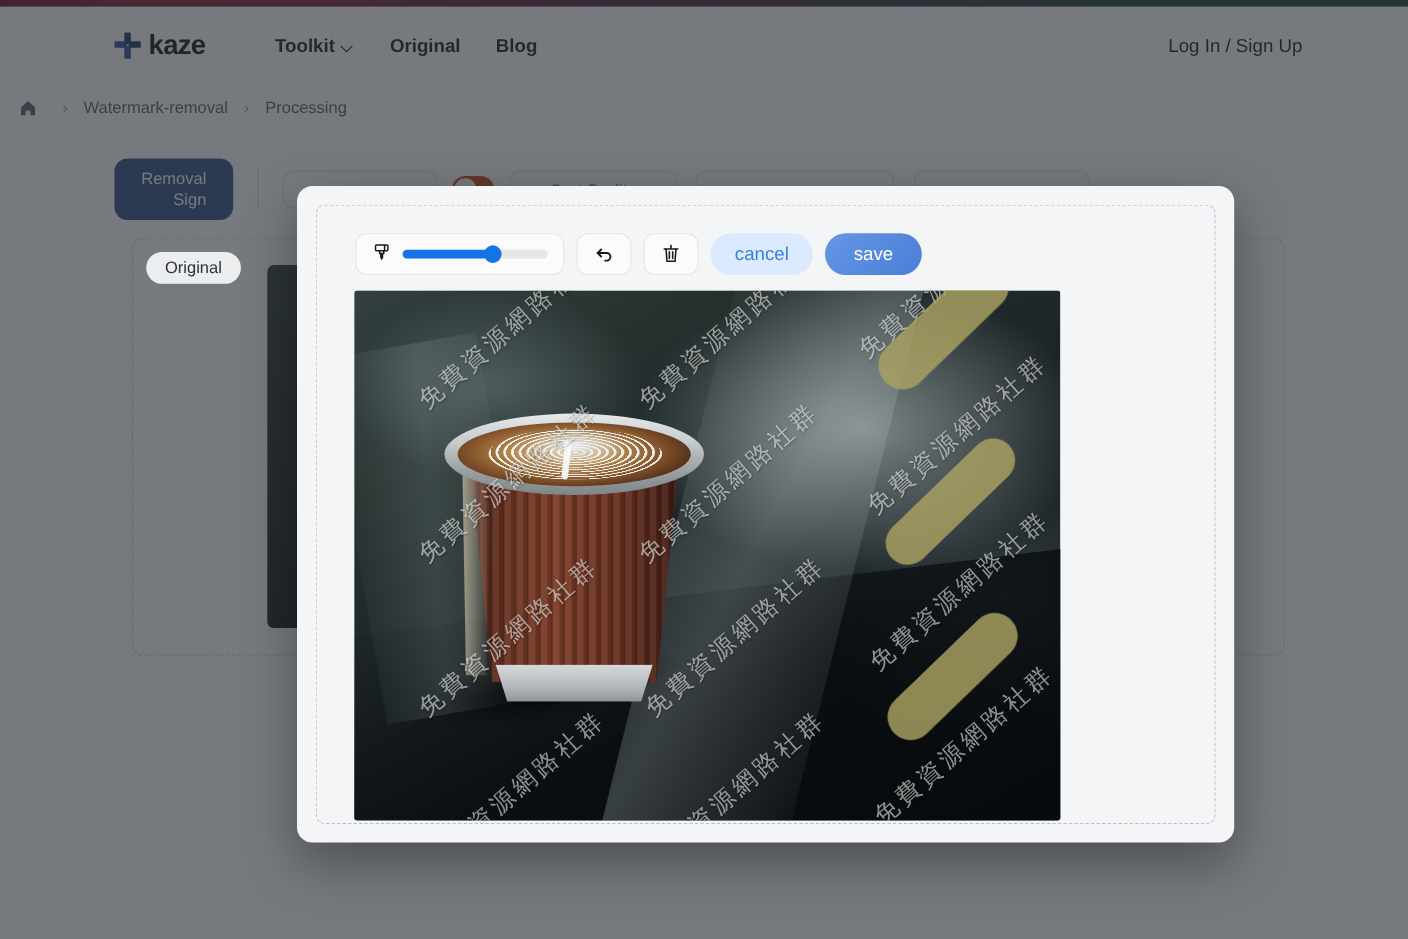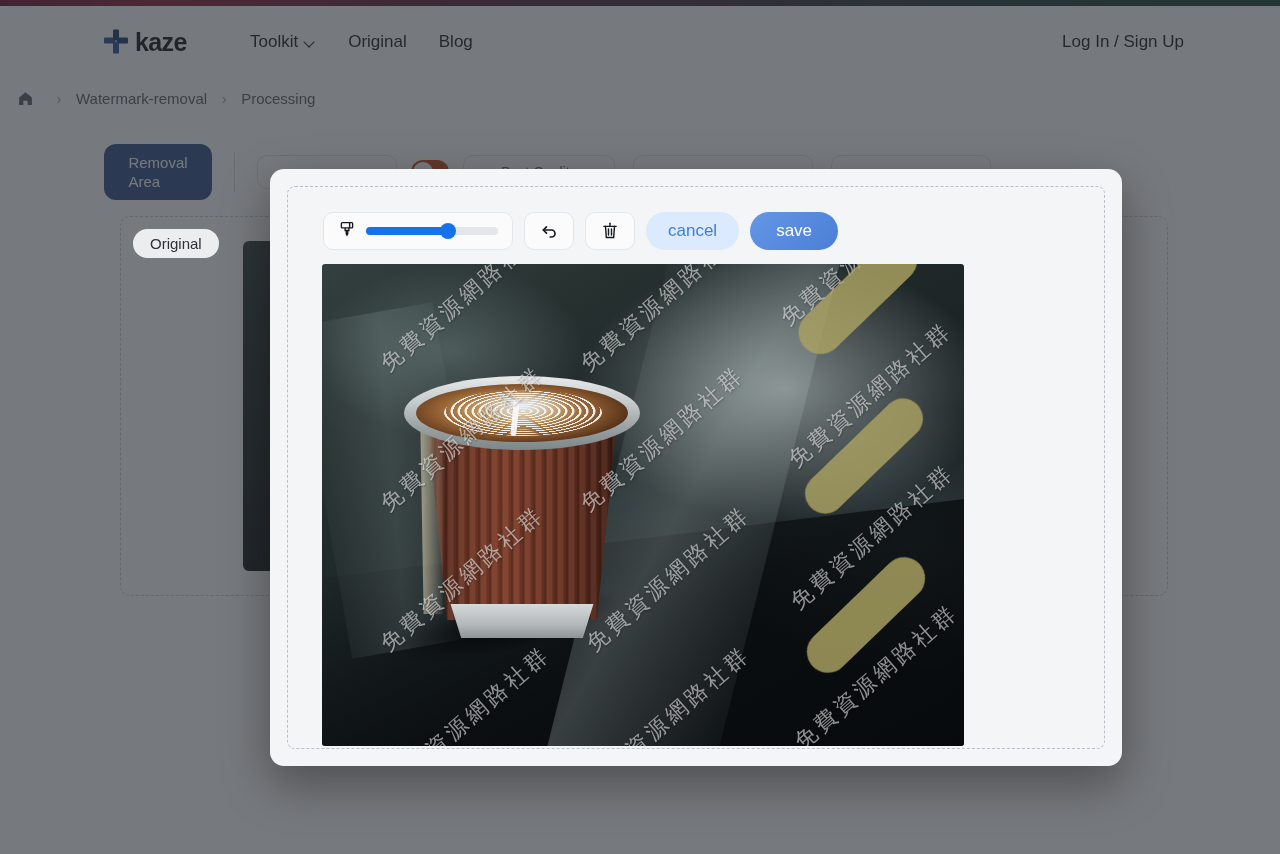--- a/index.html
+++ b/index.html
@@ -34,21 +34,21 @@
   .logo-mark i { position: absolute; background: #1d3a6e; border-radius: 1px; display: block; }
   .logo-mark i.a { left: 0px;  top: 9px;  width: 11px; height: 6px; background: #2e5598; }
   .logo-mark i.b { left: 9px;  top: 1px;  width: 6px;  height: 11px; background: #1d3a6e; }
   .logo-mark i.c { left: 13px; top: 9px;  width: 11px; height: 6px; background: #1d3a6e; }
   .logo-mark i.d { left: 9px;  top: 13px; width: 6px;  height: 12px; background: #2e5598; }
   .logo-text {
     font-size: 25px; font-weight: 700; color: #13161c; letter-spacing: -0.6px;
   }
 
   .nav { position: absolute; left: 250px; top: 50%; transform: translateY(-50%);
-         display: flex; align-items: center; gap: 32px; }
+         display: flex; align-items: center; gap: 32px; font-weight: bold; }
   .nav-item {
     font-size: 17px; color: #1b1f27; display: flex; align-items: center; gap: 7px;
     cursor: pointer;
   }
   .chev { width: 11px; height: 11px; position: relative; display: inline-block; }
   .chev::after {
     content: ""; position: absolute; left: 0; top: 1px;
     width: 7px; height: 7px; border-right: 1.8px solid #1b1f27; border-bottom: 1.8px solid #1b1f27;
     transform: rotate(45deg);
   }
@@ -69,21 +69,21 @@
   
   .workspace {
     position: absolute; left: 104px; top: 128px; width: 1080px; height: 550px;
     background: #ffffff; border-radius: 16px;
   }
   .tabrow {
     position: absolute; left: 0; top: 16px; height: 56px; display: flex; align-items: center; gap: 0;
   }
   .tab-removal {
     width: 108px; height: 56px; border-radius: 12px; background: #2f5289;
-    color: #ffffff; font-size: 15px; line-height: 19px; text-align: left;
+    color: #ffffff; font-size: 15px; line-height: 19px; text-align: right;
     display: flex; align-items: center; justify-content: center; padding: 0 10px;
   }
   .divider-v { width: 1px; height: 40px; background: #d8dce2; margin: 0 22px; }
   .pill {
     height: 34px; border: 1px solid #e2e5ea; border-radius: 10px; background: #fff;
     display: flex; align-items: center; padding: 0 16px; font-size: 14px; color: #5c636e;
   }
   .pill-w1 { width: 140px; }
   .pill-quality { width: 152px; justify-content: center; }
   .pill-w3 { width: 180px; }
@@ -317,21 +317,21 @@
     <span class="crumb">Watermark-removal</span>
     <span class="crumb-sep">›</span>
     <span class="crumb">Processing</span>
   </div>
 
   <div class="workspace">
     <div class="tabrow">
       <div class="tab-removal">
         <div>
           <div>Removal</div>
-          <div>Area</div>
+          <div>Sign</div>
         </div>
       </div>
       <div class="divider-v"></div>
       <div class="pill pill-w1"></div>
       <div class="toggle-knob"></div>
       <div style="width:14px"></div>
       <div class="pill pill-quality">
         <span>Best Quality</span>
       </div>
       <div style="width:18px"></div>

